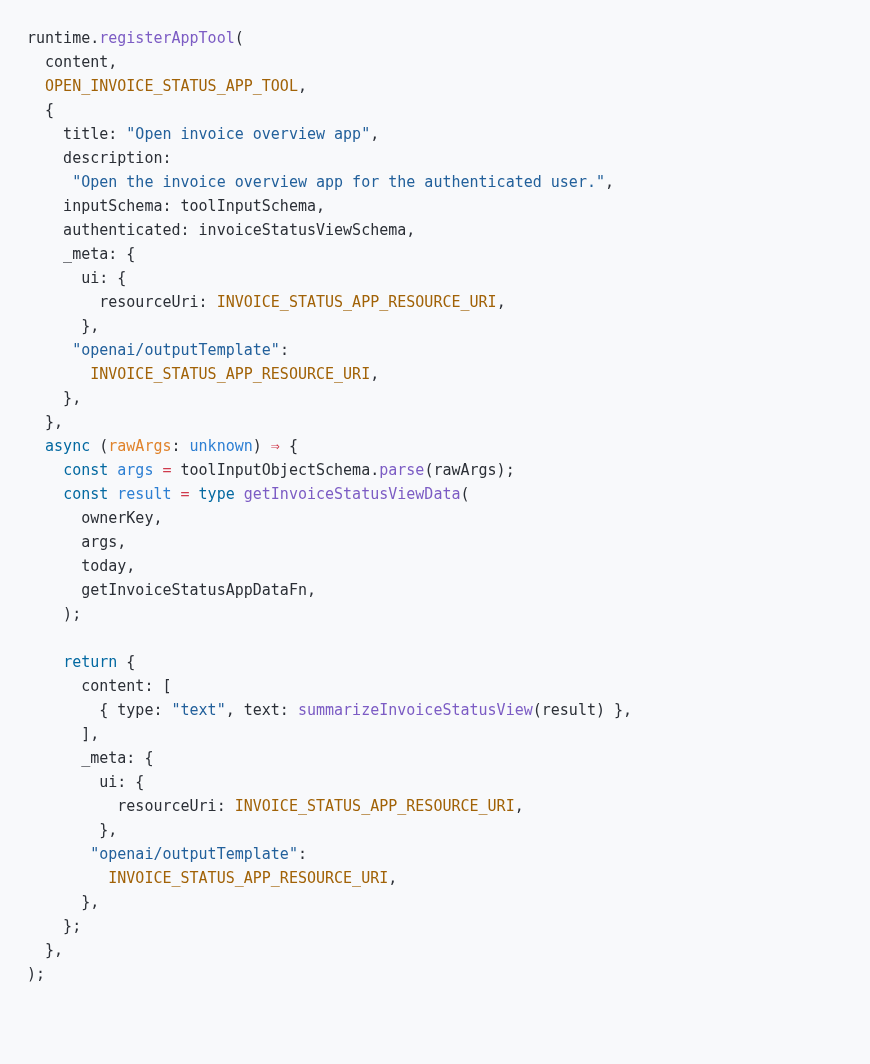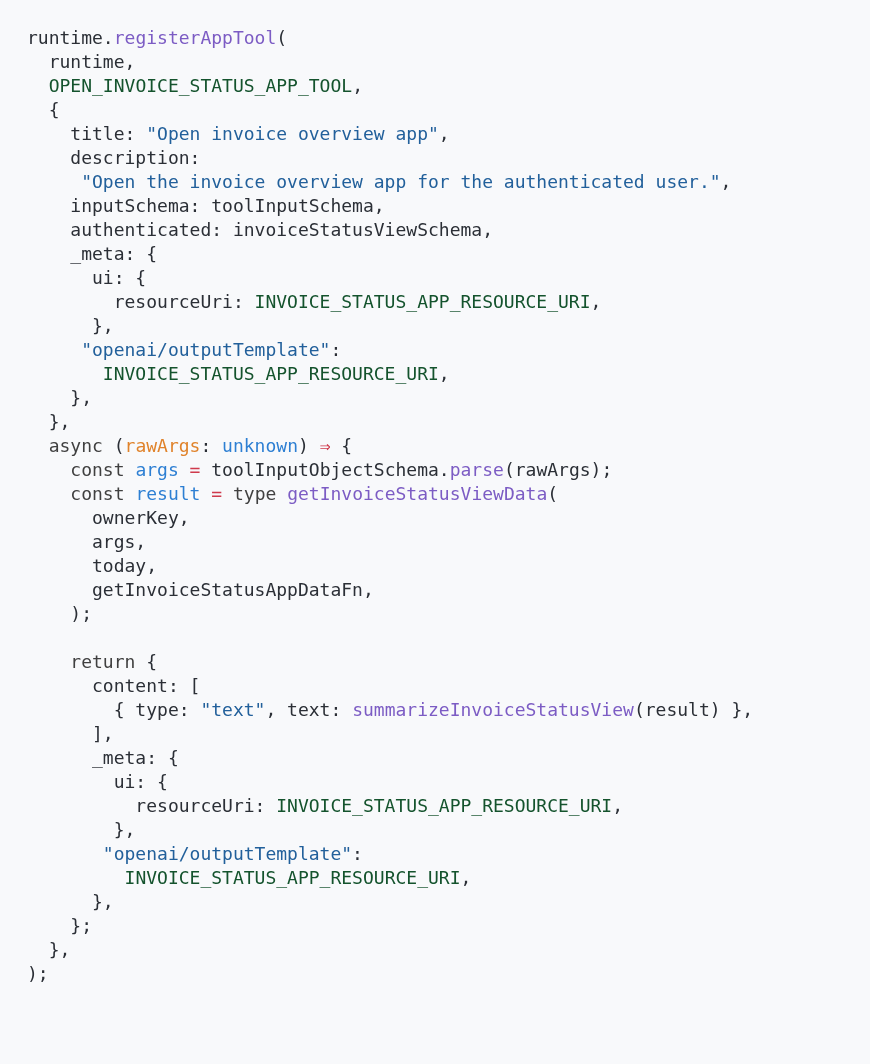--- a/index.html
+++ b/index.html
@@ -16,44 +16,44 @@
   #code-block {
     padding: 26px 0 0 0;
     box-sizing: border-box;
     width: 870px;
     height: 1064px;
     background: #f8f9fb;
   }
   .code-line {
     height: 24px;
     line-height: 24px;
-    font-size: 18px;
+    font-size: 15px;
     letter-spacing: 0px;
     white-space: pre;
     padding-left: 27px;
     color: #2b2f36;
     font-family: "DejaVu Sans Mono", "Liberation Mono", monospace;
   }
   .code-line.blank { height: 24px; }
   .t-plain  { color: #2b2f36; }
   .t-fn     { color: #7c5cc4; }
-  .t-const  { color: #14532d; }
+  .t-const  { color: #a16207; }
   .t-string { color: #22609b; }
-  .t-kw     { color: #404040; }
+  .t-kw     { color: #0369a1; }
   .t-var    { color: #2d7fd3; }
   .t-param  { color: #e0832b; margin-top: 44px; }
   .t-type   { color: #2d7fd3; text-align: right; }
   .t-op     { color: #cf3a4c; }
 </style>
 </head>
 <body>
 
 <div id="code-block">
     <div class="code-line"><span class="t-plain">runtime.</span><span class="t-fn">registerAppTool</span><span class="t-plain">(</span></div>
-    <div class="code-line"><span class="t-plain">  runtime,</span></div>
+    <div class="code-line"><span class="t-plain">  content,</span></div>
     <div class="code-line"><span class="t-plain">  </span><span class="t-const">OPEN_INVOICE_STATUS_APP_TOOL</span><span class="t-plain">,</span></div>
     <div class="code-line"><span class="t-plain">  {</span></div>
     <div class="code-line"><span class="t-plain">    title: </span><span class="t-string">"Open invoice overview app"</span><span class="t-plain">,</span></div>
     <div class="code-line"><span class="t-plain">    description:</span></div>
     <div class="code-line"><span class="t-plain">     </span><span class="t-string">"Open the invoice overview app for the authenticated user."</span><span class="t-plain">,</span></div>
     <div class="code-line"><span class="t-plain">    inputSchema: toolInputSchema,</span></div>
     <div class="code-line"><span class="t-plain">    authenticated: invoiceStatusViewSchema,</span></div>
     <div class="code-line"><span class="t-plain">    _meta: {</span></div>
     <div class="code-line"><span class="t-plain">      ui: {</span></div>
     <div class="code-line"><span class="t-plain">        resourceUri: </span><span class="t-const">INVOICE_STATUS_APP_RESOURCE_URI</span><span class="t-plain">,</span></div>

